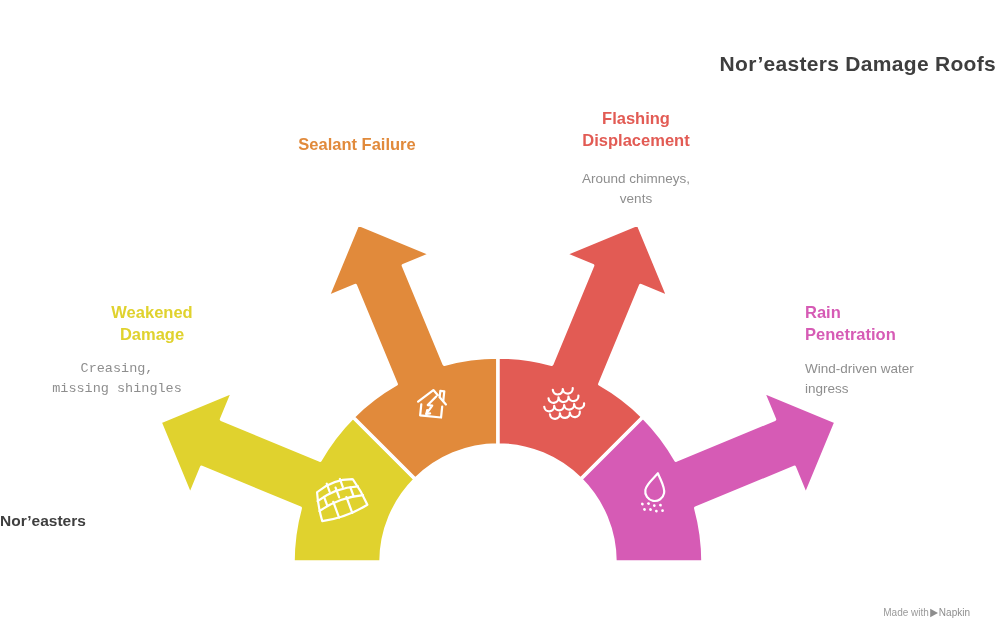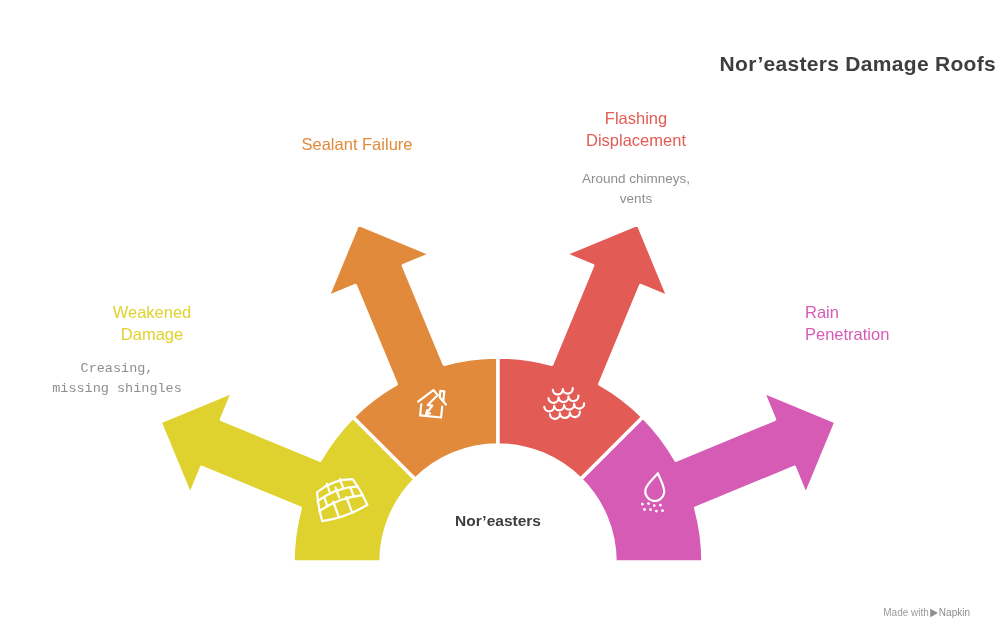--- a/index.html
+++ b/index.html
@@ -3,25 +3,25 @@
 <meta charset="utf-8">
 <style>
   * { margin:0; padding:0; box-sizing:border-box; }
   html,body { background:#ffffff; }
   body { font-family:"Liberation Sans","DejaVu Sans",sans-serif; }
   .canvas { position:relative; width:996px; height:638px; background:#ffffff; overflow:hidden; }
 
   .title { position:absolute; left:0; top:52px; width:100%; text-align:right;
            font-size:21px; font-weight:bold; color:#3e3e3e; letter-spacing:.3px; }
 
-  .seg-label { position:absolute; font-weight:normal; font-size:16.5px; line-height:1.32; text-align:center; }
+  .seg-label { position:absolute; font-weight:bold; font-size:16.5px; line-height:1.32; text-align:center; }
   .seg-desc  { position:absolute; font-size:13.5px; line-height:1.45; color:#8e8e8e; text-align:center; }
   .left-align { text-align:left; }
 
-  .center-label { position:absolute; left:0; top:512px; width:996px; text-align:center;
+  .center-label { position:absolute; left:0; top:512px; width:996px; 
                   font-weight:bold; font-size:15.5px; color:#3e3e3e; }
 
   svg.diagram { position:absolute; left:0; top:0; }
 
   .icon path { stroke:#ffffff; stroke-width:2.2; fill:none; stroke-linecap:round; stroke-linejoin:round; }
   .icon circle.dot { fill:#ffffff; stroke:none; }
 
   .watermark { position:absolute; right:26px; bottom:20px; display:flex; align-items:center; gap:0;
                font-size:10px; color:#9a9a9a; }
   .watermark b { font-weight:normal; color:#8d8d8d; }
@@ -88,20 +88,21 @@
 
   <div class="seg-label" style="left: 92px; top: 302px; width: 120px; color: rgb(224, 210, 46);">Weakened Damage</div>
   <div class="seg-desc" style="left:52px; top:359px; width:130px;font-family:Liberation Mono, monospace;">Creasing, missing shingles</div>
 
   <div class="seg-label" style="left: 257px; top: 134px; width: 200px; color: rgb(225, 138, 59);">Sealant Failure</div>
 
   <div class="seg-label" style="left: 575px; top: 108px; width: 122px; color: rgb(226, 91, 84);">Flashing Displacement</div>
   <div class="seg-desc" style="left:571px; top:169px; width:130px;">Around chimneys, vents</div>
 
   <div class="seg-label left-align" style="left: 805px; top: 302px; width: 112px; color: rgb(214, 91, 181);">Rain Penetration</div>
+  <div class="seg-desc left-align" style="left:805px; top:359px; width:126px;">Wind-driven water ingress</div>
 
   <div class="center-label">Nor’easters</div>
 
   <div class="watermark">
     <span>Made with</span>
     <svg width="10" height="10" viewBox="0 0 10 10">
       <path d="M1.2 0.8 L9 5 L1.2 9.2 Z" fill="#8d8d8d"></path>
     </svg>
     <b>Napkin</b>
   </div>

